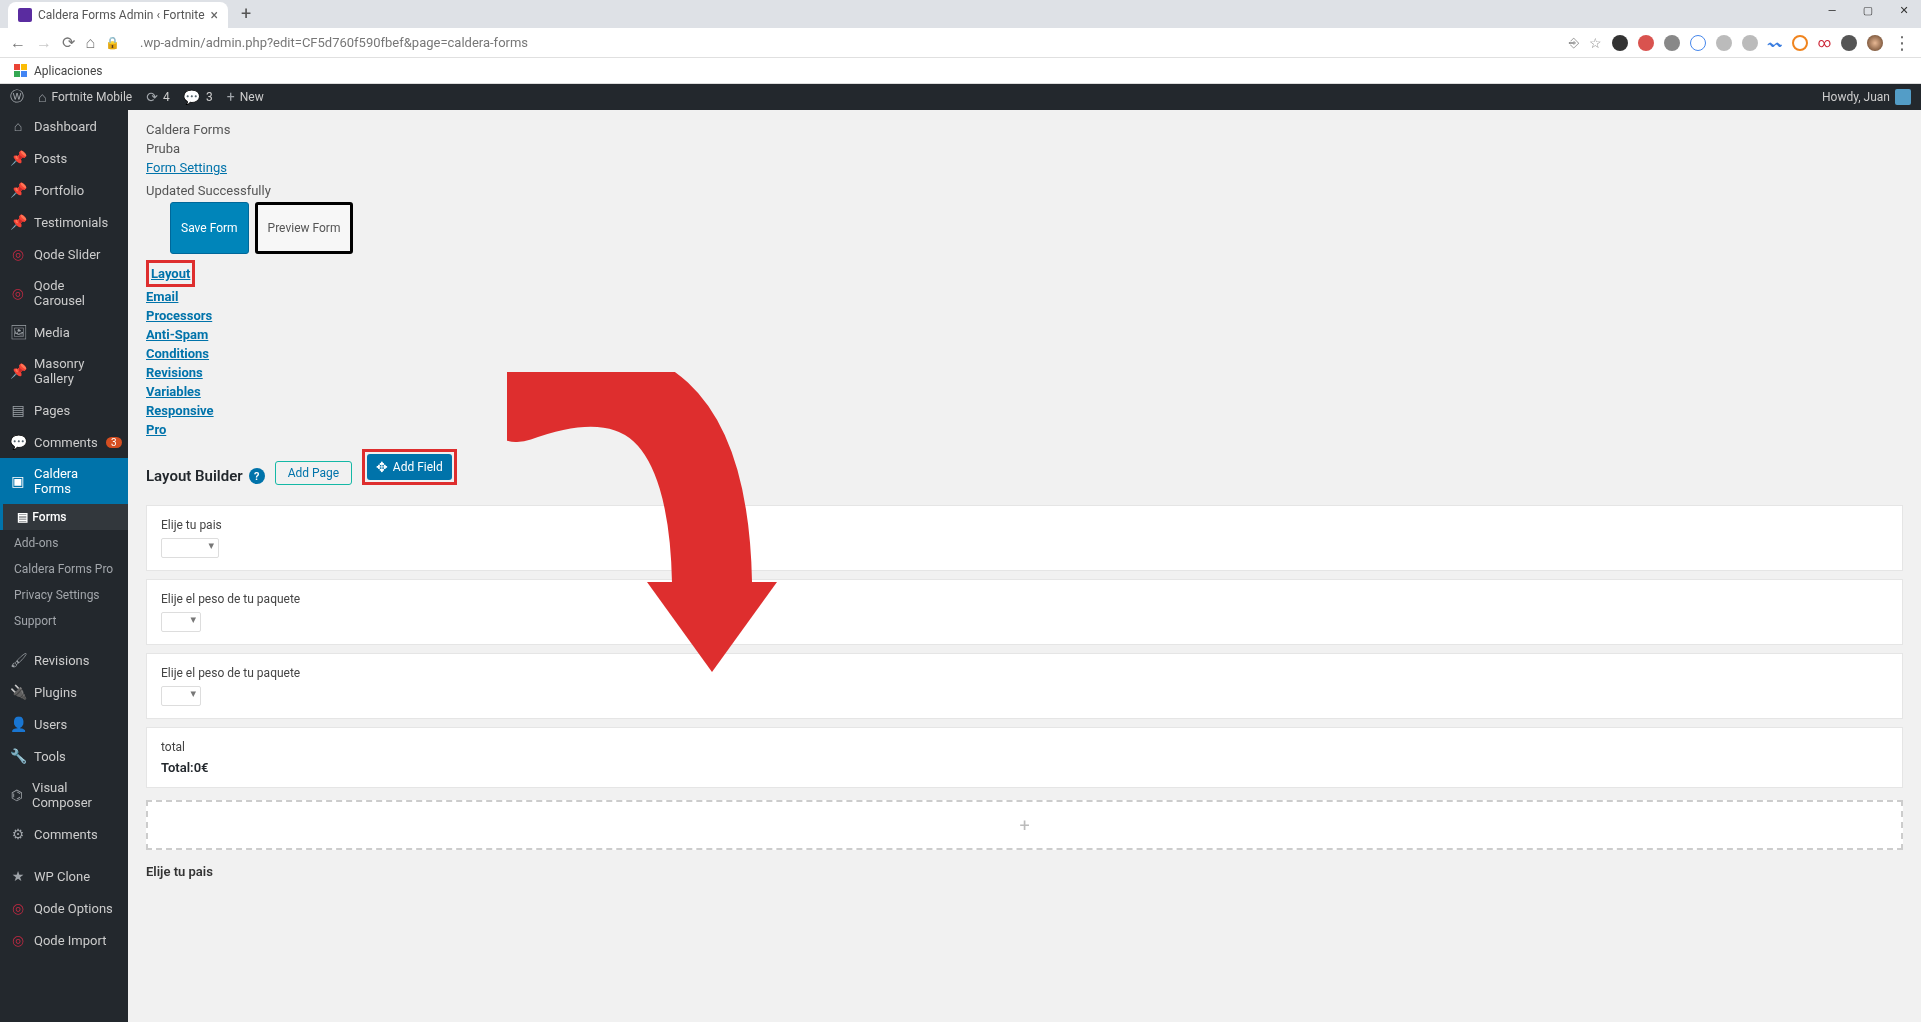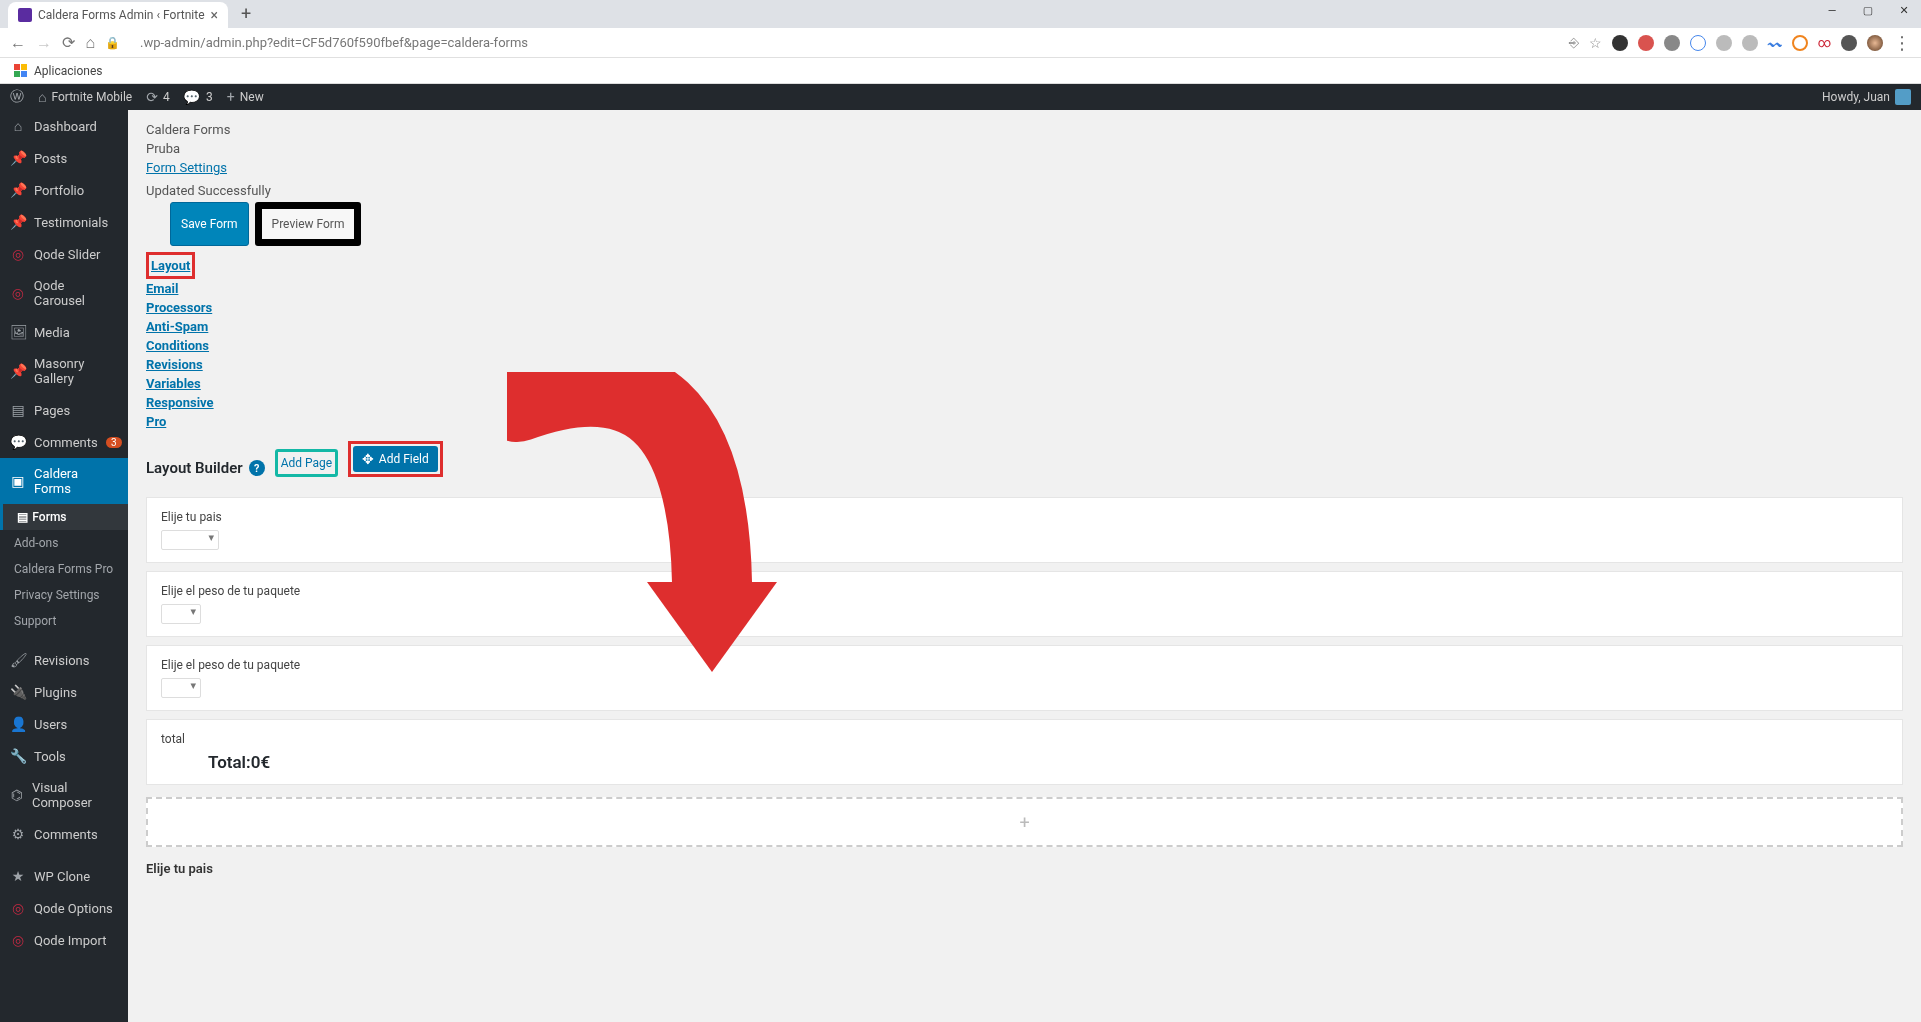--- a/index.html
+++ b/index.html
@@ -40,36 +40,36 @@
   .sub-item { padding:6px 10px 6px 14px; font-size:12px; color:#a2a6ab; cursor:pointer; }
   .sub-item.current { background:#32373c; color:#fff; border-left:3px solid #0073aa; font-weight:500; }
   .sep { height:10px; }
   .badge { background:#d54e21; color:#fff; border-radius:9px; font-size:10px; padding:0 5px; min-width:16px; text-align:center; }
   
   .content { flex:1; background:#f1f1f1; padding:12px 18px; overflow-y:auto; position:relative; }
   .crumb { color:#555; margin-bottom:4px; font-size:13px; }
   .link { color:#0073aa; text-decoration:underline; cursor:pointer; display:inline-block; }
   .msg { margin:8px 0 4px; color:#555; }
   .btn-primary { background:#0085ba; color:#fff; border:1px solid #006799; border-radius:3px; padding:4px 10px; cursor:pointer; font-size:12px;margin-left:24px; }
-  .btn-default { background:#f7f7f7; color:#555; border:7px solid #000000; border-radius:3px; padding:8px 10px; cursor:pointer; font-size:12px; }
+  .btn-default { background:#f7f7f7; color:#555; border:3px solid #000000; border-radius:3px; padding:16px 10px; cursor:pointer; font-size:12px; }
   .tab-list { margin:6px 0 10px; }
   .tab-list .link { margin:2px 0;font-weight:bold; }
   .red-box { border:3px solid #de2e2e; display:inline-block; padding:1px 2px; }
   .section-title { font-size:15px; font-weight:600; color:#23282d; display:flex; align-items:center; gap:6px; }
   .help-ico { width:16px; height:16px; border-radius:50%; background:#0073aa; color:#fff; font-size:11px; display:inline-flex; align-items:center; justify-content:center; }
   .builder-bar { display:flex; align-items:flex-end; gap:10px; margin:6px 0 20px; }
-  .btn-line { color:#0073aa; background:none; border:3px solid #14b8a6; border-radius:3px; padding:4px 3px; cursor:pointer; font-size:12px; }
+  .btn-line { color:#0073aa; background:none; border:1px solid #14b8a6; border-radius:3px; padding:4px 12px; cursor:pointer; font-size:12px; }
   .add-field-wrap { border:3px solid #de2e2e; padding:2px; }
   .btn-addfield { background:#0073aa; color:#fff; border:none; border-radius:3px; padding:5px 9px; display:flex; align-items:center; gap:5px; cursor:pointer; font-size:12px; }
   .move-ico { font-size:14px; }
   .form-block { background:#fff; border:1px solid #e5e5e5; padding:12px 14px; margin-bottom:8px; }
   .fld-label { font-size:12px; color:#444; margin-bottom:6px; }
   .fld-select { width:58px; height:20px; border:1px solid #ddd; background:#fff; font-size:11px; color:#777; text-align:right; padding-right:4px; border-radius:2px; }
   .fld-select.sm { width:40px; }
-  .total-line { font-size:17px; font-weight:600; color:#23282d; margin-top:6px;margin-left:47px; }
+  .total-line { font-size:13px; font-weight:600; color:#23282d; margin-top:6px; }
   .droparea { border:2px dashed #ccc; background:#fff; height:50px; margin:12px 0 14px; position:relative; }
   .droparea::after { content:'+'; position:absolute; left:50%; top:50%; transform:translate(-50%,-50%); color:#bbb; font-size:18px; }
   
   .arrow-svg { position:absolute; left:379px; top:262px; width:270px; height:300px; pointer-events:none; }
 </style>
 </head>
 <body>
 
 <div class="titlebar">
   <div class="tab">

